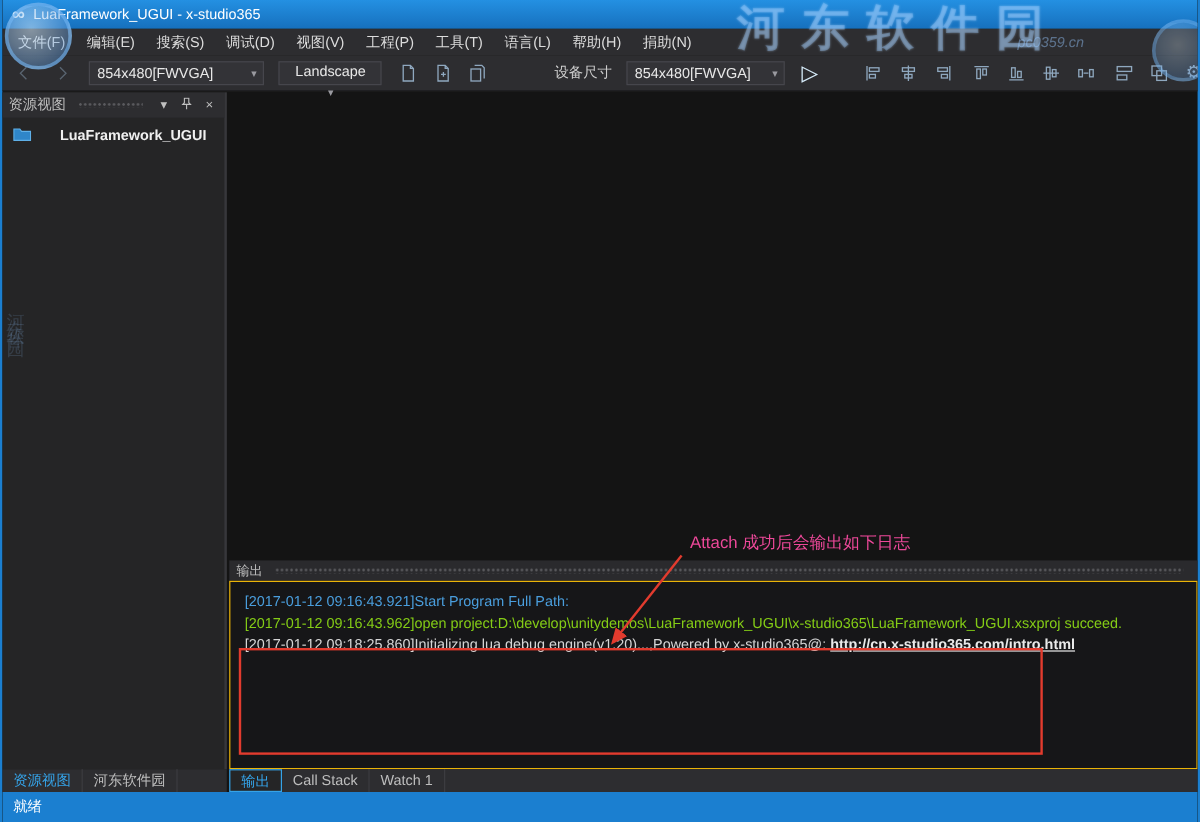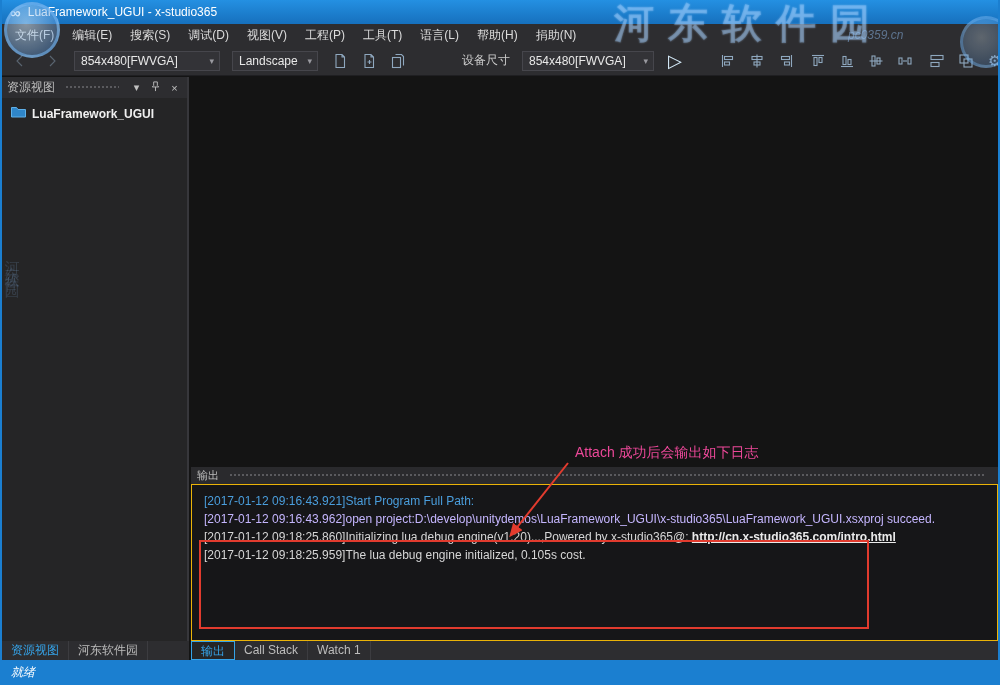--- a/index.html
+++ b/index.html
@@ -26,50 +26,50 @@
   .tbtn { display: flex; align-items: center; justify-content: center;
           width: 20px; height: 22px; flex: none; }
   .tbtn svg { stroke: #8fa8bf; fill: none; stroke-width: 1.1; }
   .tbtn.dim { opacity: .45; }
   .icon-group { display: flex; align-items: center; gap: 9px; flex: none; }
   .combo { height: 20px; background: #333337; border: 1px solid #46464c; color: #e8e8e8;
            font-size: 12px; display: flex; align-items: center; justify-content: space-between;
            padding: 0 5px 0 6px; gap: 6px; flex: none; }
   .combo .chev { color: #9a9aa0; font-size: 9px; }
   .combo.w-res { width: 146px; }
-  .combo.w-ori { width: 86px; }
+  .combo.w-ori { width: 86px; flex-direction: column; }
   .combo.w-dev { width: 132px; }
   .tb-label { color: #cccccc; font-size: 12px; flex: none; margin-left: 20px; }
   .play { color: #d8eefc; font-size: 18px; line-height: 1; flex: none; padding: 0 2px; }
   .spacer-sm { width: 10px; flex: none; }
   .right-icons { margin-left: auto; display: flex; gap: 9px; overflow: hidden; }
   .gear { color: #8fa8bf; font-size: 15px; line-height: 1; }
 
   
   .left-panel { position: absolute; left: 0; top: 77px; width: 187px; height: 564px;
                 background: #252526; border-right: 2px solid #37373b; }
   .panel-header { height: 21px; display: flex; align-items: center; padding: 0 5px;
                   color: #bdbdbd; font-size: 12px; background: #2d2d30; gap: 4px; }
   .grip { flex: 1; height: 5px; margin: 0 6px; align-self: center;
           background-image: radial-gradient(circle, #5a5a5e 1px, transparent 1.2px);
           background-size: 4px 4px; }
   .ph-btn { color: #c0c0c0; font-size: 11px; width: 15px; text-align: center; cursor: default; }
   .tree { padding: 6px 3px; }
-  .tree-item { display: flex; align-items: center; gap: 6px; padding: 2px 6px;
+  .tree-item { display: flex; gap: 24px; padding: 2px 6px;
                color: #f0f0f0; font-size: 12px; font-weight: bold; }
 
   
   .output-panel { position: absolute; left: 189px; top: 467px; right: 0; height: 174px; }
   .output-header { height: 17px; background: #2a2a2d; display: flex; align-items: center;
                    padding: 0 6px; color: #bdbdbd; font-size: 11px; gap: 4px; }
   .log { position: absolute; left: 0; right: 0; top: 17px; bottom: 0; background: #161618;
          border: 1px solid #eab308; padding: 7px 0 0 12px; overflow: hidden; }
   .log-line { font-size: 12px; line-height: 18px; white-space: nowrap; }
   .lc-blue { color: #4a9edd; }
-  .lc-orange { color: #c4b5fd; }
+  .lc-orange { color: #84cc16; }
   .lc-plain { color: #d6d6d6; }
   .log-link { color: #eaeaea; font-weight: bold; text-decoration: underline; cursor: pointer; margin-top: 31px; }
 
   
   .annotation-box { position: absolute; left: 197px; top: 540px; width: 670px; height: 89px;
                     border: 2px solid #e23b2e; z-index: 30; pointer-events: none; }
   .annotation-text { position: absolute; left: 573px; top: 444px; color: #ec4899;
                      font-size: 14px; z-index: 30; pointer-events: none; }
   .arrow-svg { position: absolute; left: 0; top: 0; z-index: 30; pointer-events: none; }
 
@@ -78,21 +78,21 @@
                background: #2d2d30; display: flex; align-items: stretch; }
   .tabs-right { position: absolute; left: 189px; top: 641px; right: 0; height: 19px;
                 background: #2d2d30; display: flex; align-items: stretch; }
   .tab { font-size: 12px; line-height: 18px; padding: 0 9px; color: #bdbdbd; cursor: default;
          border-right: 1px solid #3c3c40; }
   .tab.active { color: #35a3e8; background: #252526; border: 1px solid #35a3e8; }
 
   
   .statusbar { position: absolute; left: 0; right: 0; bottom: 0; height: 25px;
                background: #1b7fd0; color: #ffffff; display: flex; align-items: center;
-               padding: 0 9px; font-size: 12px; font-style: italic; }
+               padding: 0 9px; font-size: 12px; }
 
   
   .wm { pointer-events: none; z-index: 50; position: absolute; }
   .wm-logo { left: 2px; top: 2px; width: 56px; height: 56px; border-radius: 50%;
              border: 3px solid rgba(120,185,245,.55);
              background: radial-gradient(circle at 38% 38%, rgba(210,235,255,.55), rgba(40,110,190,.40)); }
   .wm-logo2 { left: 958px; top: 16px; width: 52px; height: 52px; border-radius: 50%;
               border: 3px solid rgba(120,185,245,.35);
               background: radial-gradient(circle at 40% 40%, rgba(210,235,255,.30), rgba(40,110,190,.25)); }
   .wm-text { left: 612px; top: -4px; font-size: 40px; font-weight: bold; letter-spacing: 14px;
@@ -287,21 +287,20 @@
     <div class="output-header">
       <span>输出</span>
       <span class="grip"></span>
     </div>
     <div class="log">
       <div class="log-line lc-blue">[2017-01-12 09:16:43.921]Start Program Full Path:</div>
       <div class="log-line lc-orange">[2017-01-12 09:16:43.962]open project:D:\develop\unitydemos\LuaFramework_UGUI\x-studio365\LuaFramework_UGUI.xsxproj succeed.</div>
       <div class="log-line lc-plain">
         <span>[2017-01-12 09:18:25.860]Initializing lua debug engine(v1.20)...,Powered by x-studio365@: </span><span class="log-link">http://cn.x-studio365.com/intro.html</span>
       </div>
-      <div class="log-line lc-plain">[2017-01-12 09:18:25.959]The lua debug engine initialized, 0.105s cost.</div>
     </div>
   </div>
 
   <div class="annotation-box"></div>
   <div class="annotation-text">Attach 成功后会输出如下日志</div>
   <svg class="arrow-svg" width="1000" height="685" viewBox="0 0 1000 685">
     <defs>
       <marker id="ah" markerWidth="8" markerHeight="8" refX="5.5" refY="3" orient="auto">
         <path d="M0 0L7 3L0 6z" fill="#e23b2e"></path>
       </marker>

